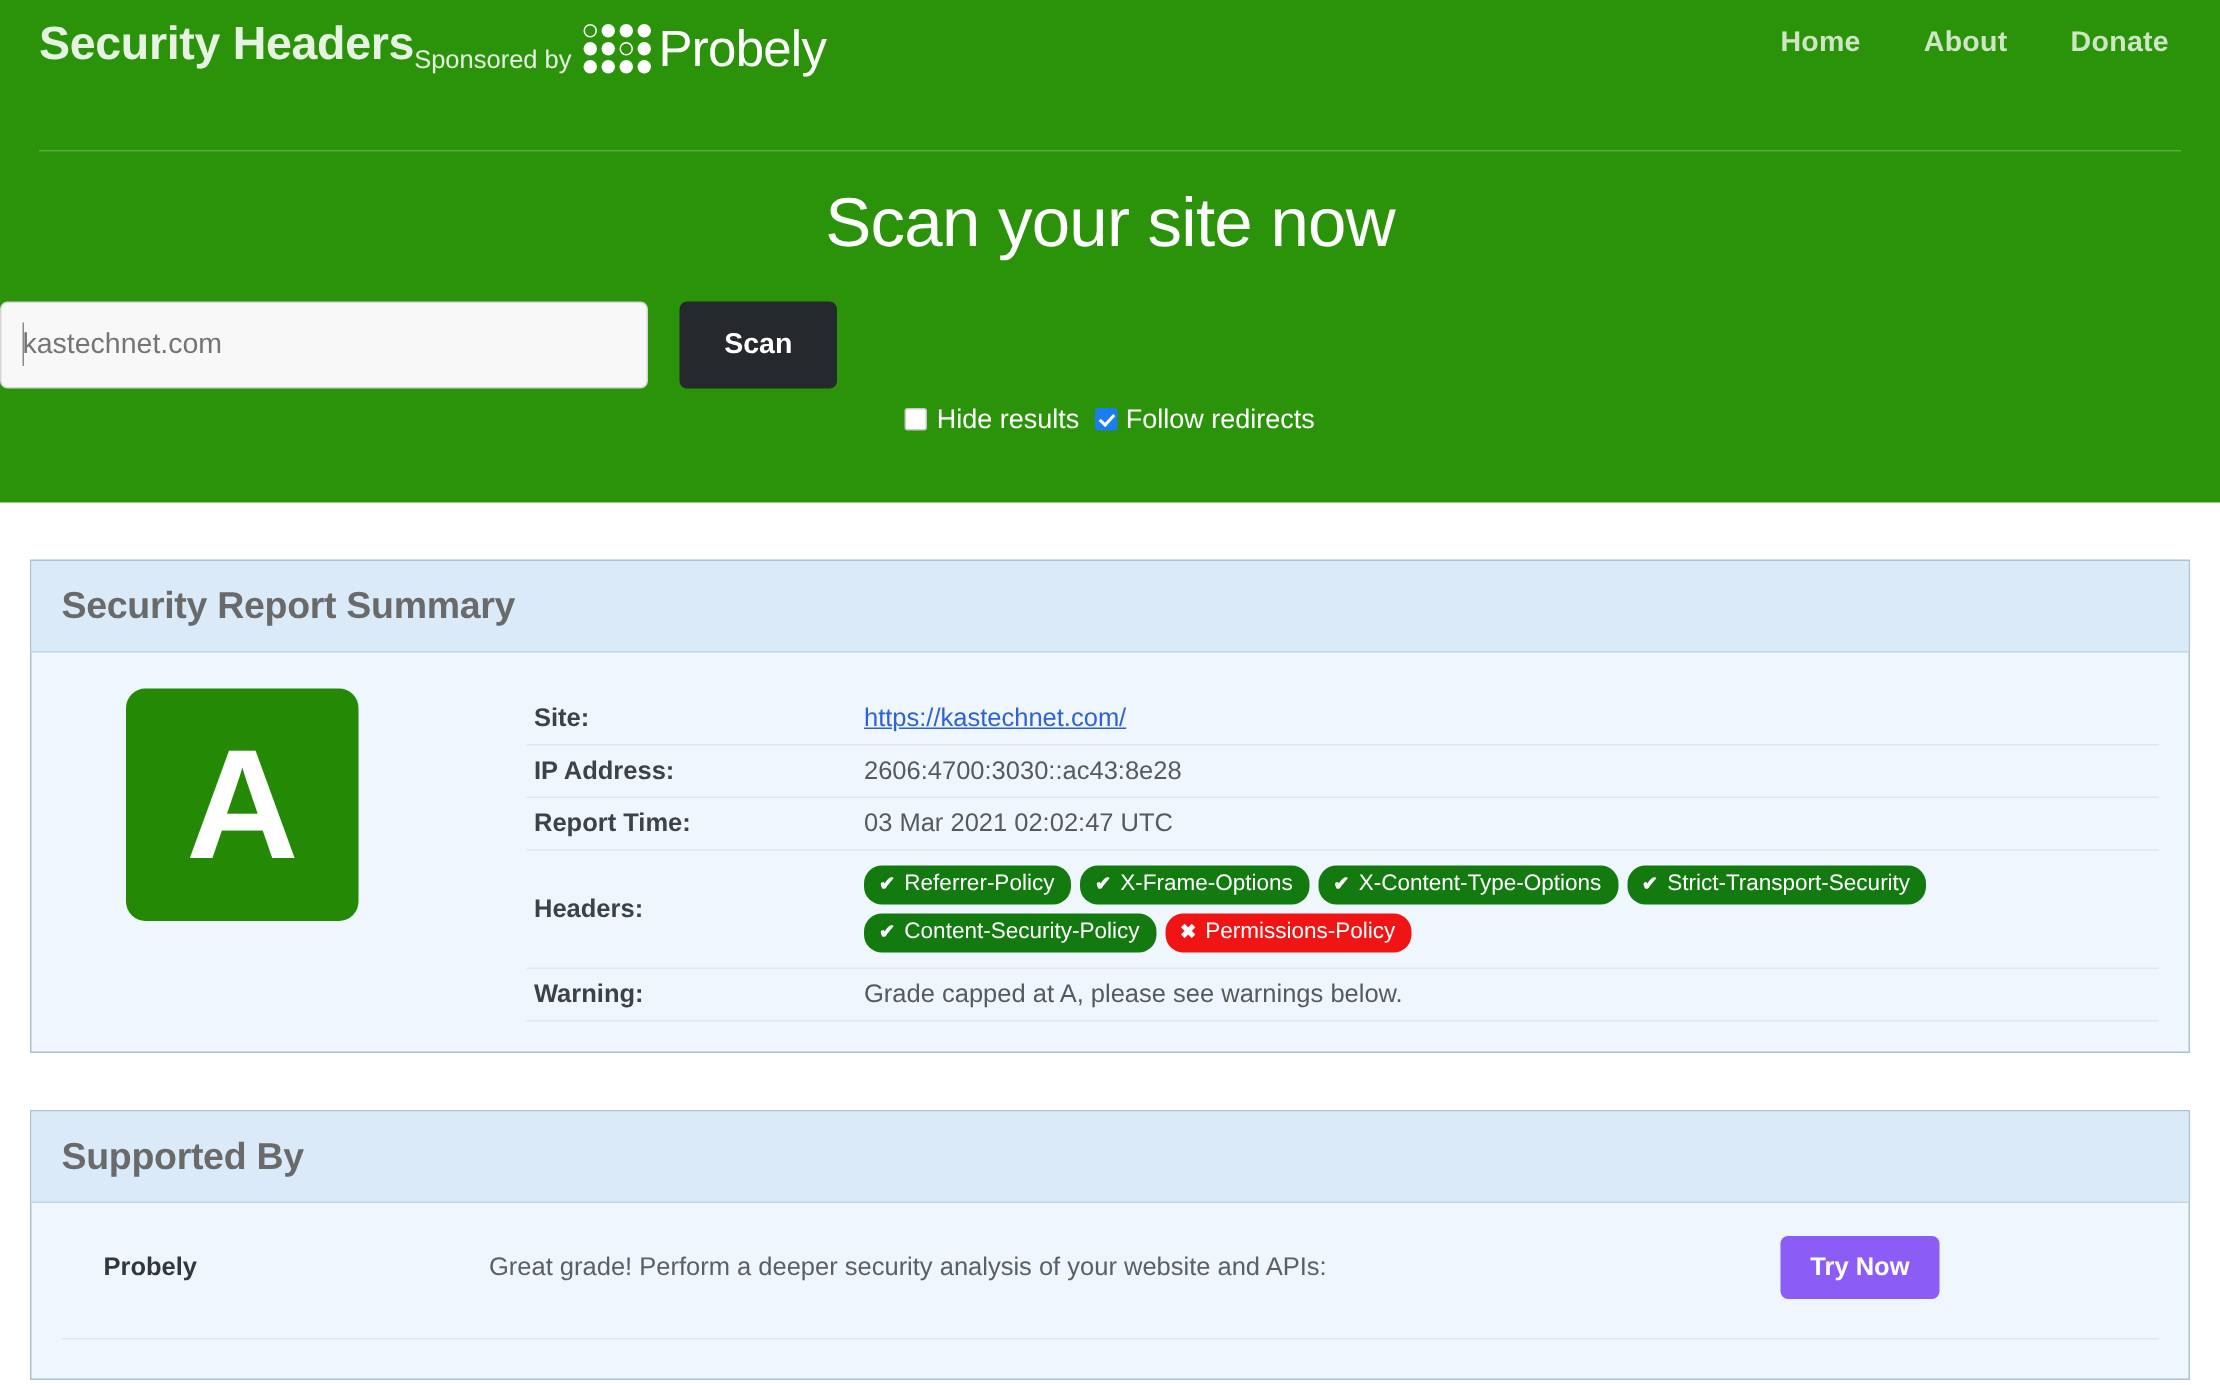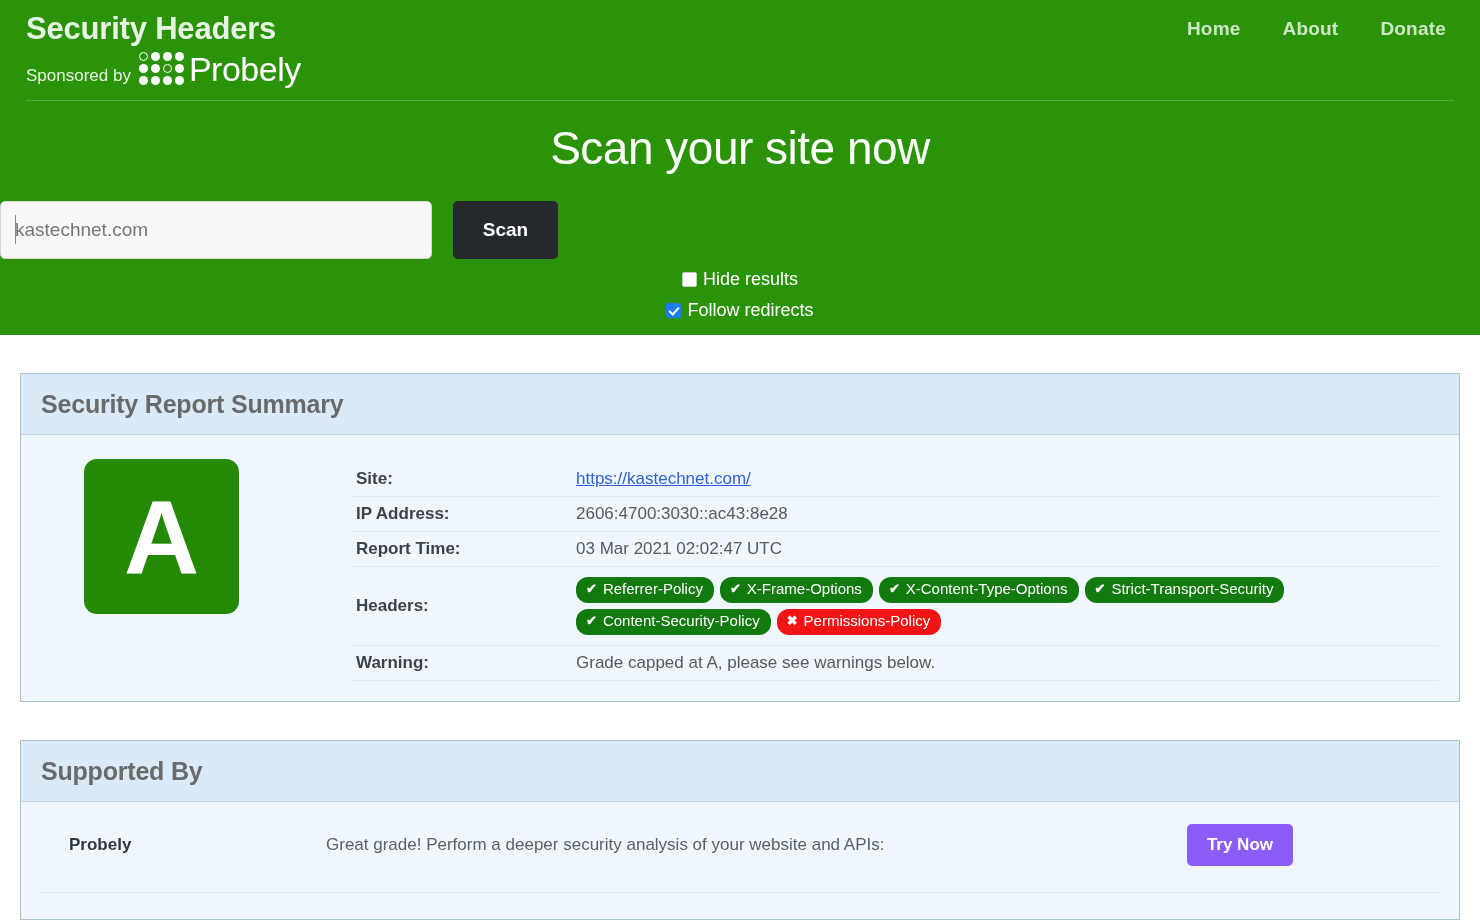--- a/index.html
+++ b/index.html
@@ -18,21 +18,21 @@
     position: relative;
     width: 100%;
   }
   .hero-top {
     display: flex;
     align-items: flex-start;
     justify-content: space-between;
     padding: 8px 26px 0 26px;
     height: 96px;
   }
-  .brand { display: flex; flex-direction: column; }
+  .brand { display: flex; flex-direction: row; }
   .brand-title {
     font-size: 31px;
     font-weight: bold;
     color: #e7f3e2;
     line-height: 1.35;
     letter-spacing: -0.2px;
     white-space: nowrap;
   }
   .brand-sub {
     display: flex;
@@ -130,21 +130,20 @@
   }
 
   .opts {
     display: flex;
     justify-content: center;
     align-items: center;
     gap: 10px;
     margin-top: 10px;
     color: #ffffff;
     font-size: 18px;
-    flex-direction: column;
   }
   .opt { display: flex; align-items: center; gap: 6px; }
   .cbox {
     width: 15px; height: 15px;
     border-radius: 2px;
     background: #ffffff;
     border: 1px solid #c9c9c9;
     display: inline-block;
   }
   .cbox.on {

